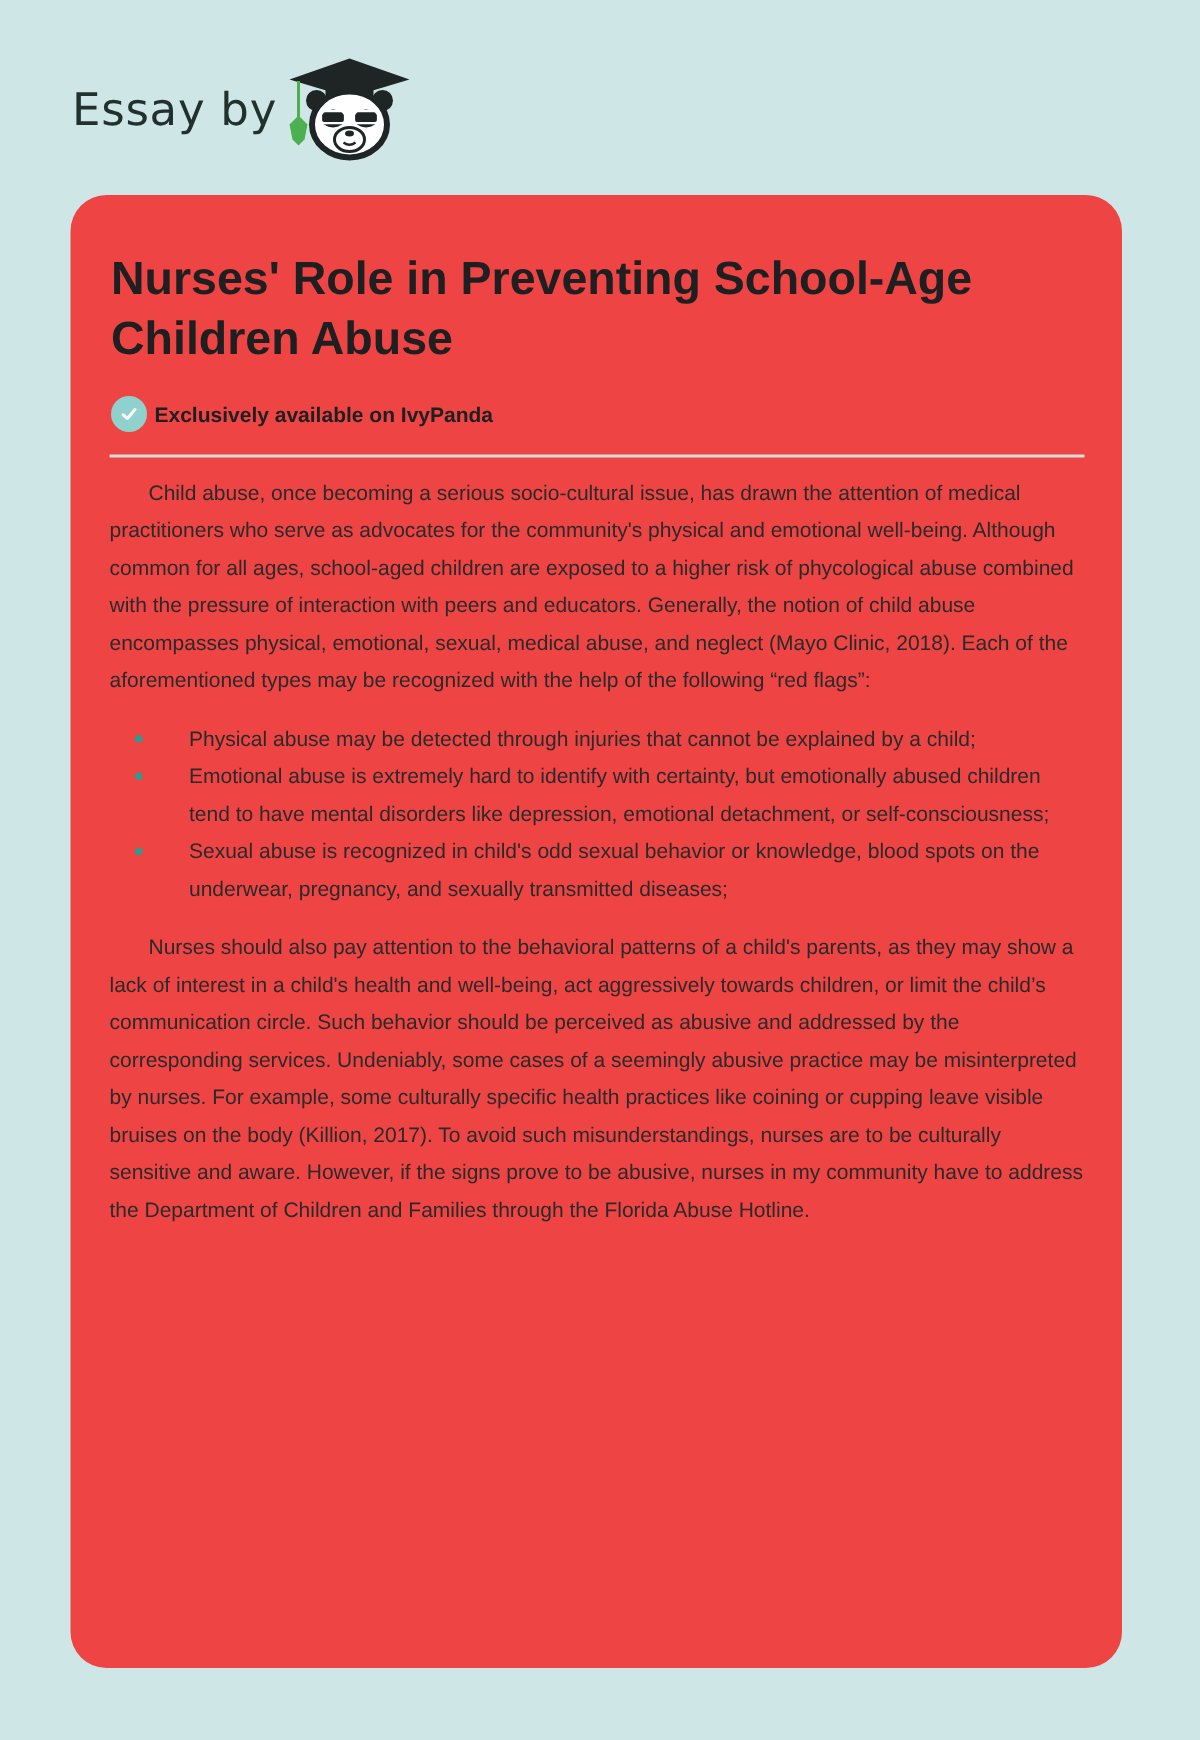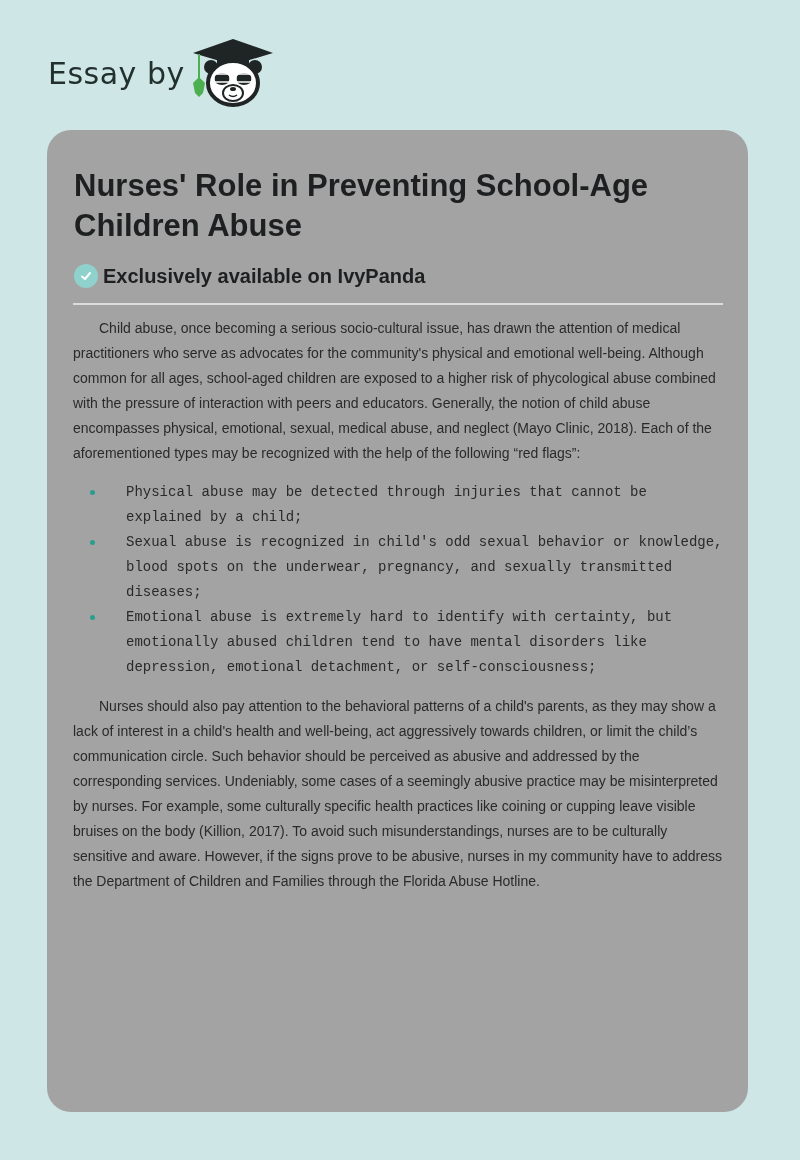--- a/index.html
+++ b/index.html
@@ -23,48 +23,48 @@
   .brand-name {
     font-family: "DejaVu Serif", serif;
     font-weight: bold; font-size: 30px; color: #1f2524;
     letter-spacing: 0.2px;
   }
   .brand-name sup { font-size: 14px; vertical-align: 14px; margin-left: 1px; }
 
   .card {
     position: absolute; left: 47px; top: 130px;
     width: 701px; height: 982px;
-    background: #a3a3a3; border-radius: 24px;
+    background: #ef4444; border-radius: 24px;
   }
   .title {
     position: absolute; left: 27px; top: 36px; width: 650px;
     font-size: 31px; font-weight: bold; color: #1d1f21;
     line-height: 40px; margin: 0;
   }
   .badge {
     position: absolute; left: 27px; top: 134px;
     display: flex; align-items: center;
   }
   .check {
     width: 24px; height: 24px; border-radius: 50%;
     background: #8fd1cc; display: flex; align-items: center; justify-content: center;
     margin-right: 5px;
   }
-  .badge-text { font-size: 20px; font-weight: bold; color: #1d1f21; }
+  .badge-text { font-size: 14px; font-weight: bold; color: #1d1f21; }
   .divider {
     position: absolute; left: 26px; top: 173px; width: 650px; height: 2px;
     background: #dcdcdc;
   }
   .content {
     position: absolute; left: 26px; top: 186px; width: 650px;
     font-size: 14px; line-height: 25px; color: #2a2a2a;
   }
   .content p { margin: 0; text-indent: 26px; }
   .content ul { list-style: none; margin: 14px 0 14px 0; padding: 0; }
-  .content li { position: relative; padding-left: 53px; font-family: Liberation Mono, monospace; }
+  .content li { position: relative; padding-left: 53px; }
   .bullet {
     position: absolute; left: 17px; top: 10px;
     width: 5px; height: 5px; border-radius: 50%; background: #2a9d8f;
   }
 </style>
 </head>
 <body>
 
 <div class="brand">
   <span class="brand-prefix">Essay by</span>
@@ -103,18 +103,18 @@
     </span>
     <span class="badge-text">Exclusively available on IvyPanda</span>
   </div>
 
   <div class="divider"></div>
 
   <div class="content">
     <p>Child abuse, once becoming a serious socio-cultural issue, has drawn the attention of medical practitioners who serve as advocates for the community's physical and emotional well-being. Although common for all ages, school-aged children are exposed to a higher risk of phycological abuse combined with the pressure of interaction with peers and educators. Generally, the notion of child abuse encompasses physical, emotional, sexual, medical abuse, and neglect (Mayo Clinic, 2018). Each of the aforementioned types may be recognized with the help of the following “red flags”:</p>
     <ul>
       <li><span class="bullet"></span><span>Physical abuse may be detected through injuries that cannot be explained by a child;</span></li>
+      <li><span class="bullet"></span><span>Emotional abuse is extremely hard to identify with certainty, but emotionally abused children tend to have mental disorders like depression, emotional detachment, or self-consciousness;</span></li>
       <li><span class="bullet"></span><span>Sexual abuse is recognized in child's odd sexual behavior or knowledge, blood spots on the underwear, pregnancy, and sexually transmitted diseases;</span></li>
-      <li><span class="bullet"></span><span>Emotional abuse is extremely hard to identify with certainty, but emotionally abused children tend to have mental disorders like depression, emotional detachment, or self-consciousness;</span></li>
     </ul>
     <p>Nurses should also pay attention to the behavioral patterns of a child's parents, as they may show a lack of interest in a child's health and well-being, act aggressively towards children, or limit the child’s communication circle. Such behavior should be perceived as abusive and addressed by the corresponding services. Undeniably, some cases of a seemingly abusive practice may be misinterpreted by nurses. For example, some culturally specific health practices like coining or cupping leave visible bruises on the body (Killion, 2017). To avoid such misunderstandings, nurses are to be culturally sensitive and aware. However, if the signs prove to be abusive, nurses in my community have to address the Department of Children and Families through the Florida Abuse Hotline.</p>
   </div>
 </div>
 
 </body></html>

